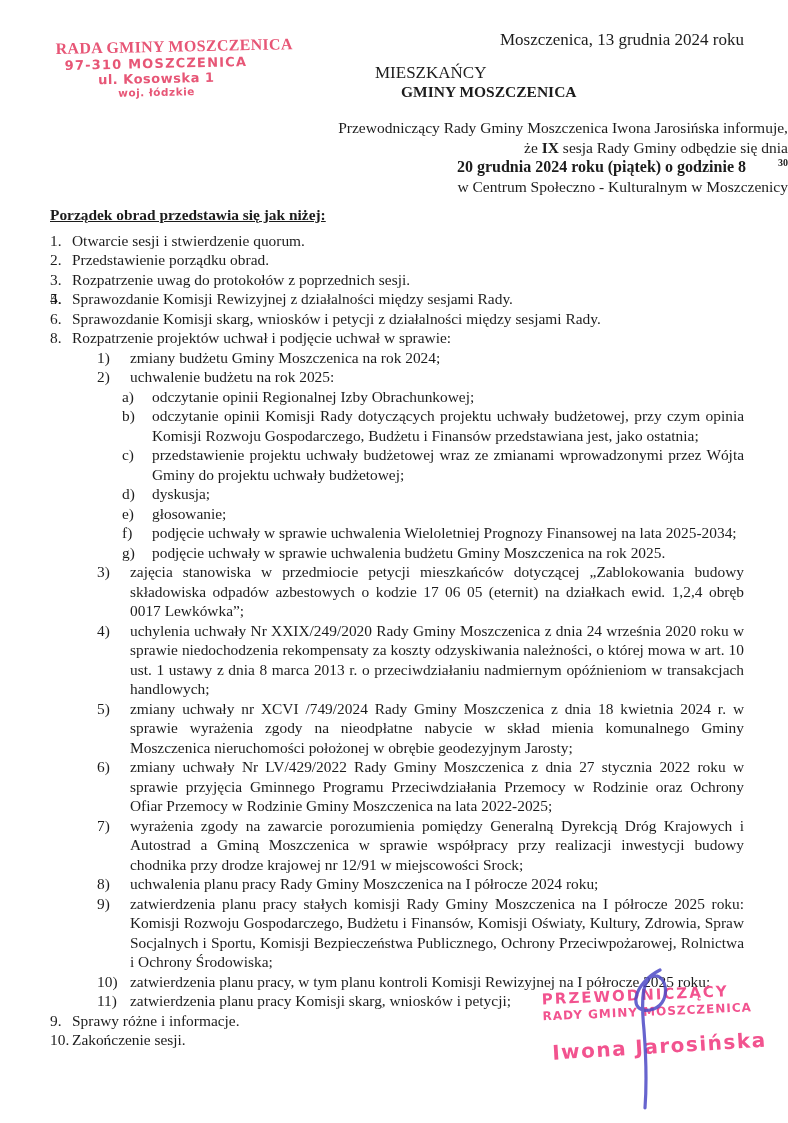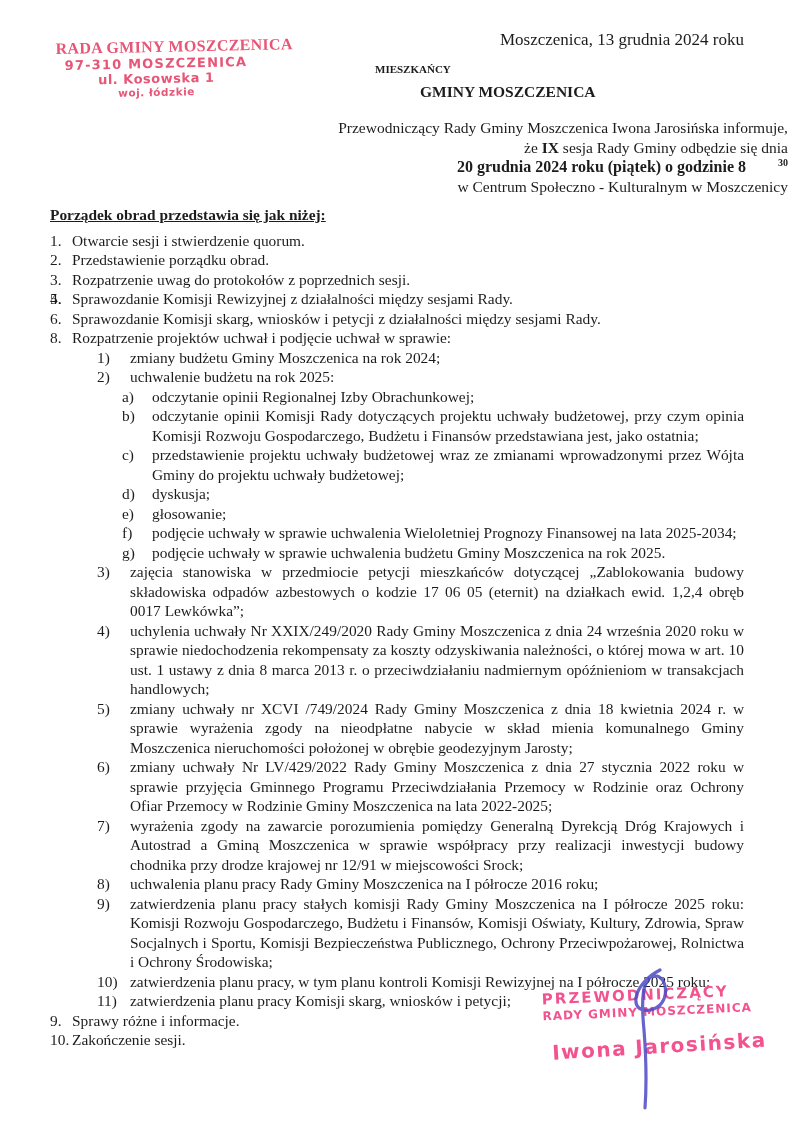--- a/index.html
+++ b/index.html
@@ -20,22 +20,22 @@
   }
   .stamp-top .s1{font-family:"Liberation Serif",serif;font-weight:bold;font-size:16px;letter-spacing:.3px;white-space:nowrap;}
   .stamp-top .s2{font-family:"DejaVu Sans",sans-serif;font-weight:bold;font-size:13px;letter-spacing:1.2px;margin-top:2px;}
   .stamp-top .s3{font-family:"DejaVu Sans",sans-serif;font-weight:bold;font-size:13px;letter-spacing:.5px;margin-top:1px;}
   .stamp-top .s4{font-family:"DejaVu Sans",sans-serif;font-weight:bold;font-size:10.5px;letter-spacing:.5px;margin-top:1px;}
 
   .dateline{
     position:absolute;top:30px;right:44px;
     font-size:17px;
   }
-  .addr1{position:absolute;left:375px;top:63px;font-size:11px;font-weight:bold;}
-  .addr2{position:absolute;left:420px;top:83px;font-size:15.5px;font-weight:bold;}
+  .addr1{position:absolute;left:375px;top:63px;font-size:17px;font-weight:normal;}
+  .addr2{position:absolute;left:401px;top:83px;font-size:15.5px;font-weight:bold;}
 
   .intro{
     position:absolute;left:0;right:0;top:118px;
     text-align:right;font-size:15.5px;line-height:19.5px;
   }
   .intro .b{font-weight:bold;}
   .intro .big{font-size:16px;font-weight:bold;}
   .intro sup{font-size:10px;vertical-align:super;line-height:0;padding-left:32px;}
 
   .agenda{
@@ -103,21 +103,21 @@
     <div class="row l2"><span class="marker">c)</span><span>przedstawienie projektu uchwały budżetowej wraz ze zmianami wprowadzonymi przez Wójta Gminy do projektu uchwały budżetowej;</span></div>
     <div class="row l2"><span class="marker">d)</span><span>dyskusja;</span></div>
     <div class="row l2"><span class="marker">e)</span><span>głosowanie;</span></div>
     <div class="row l2"><span class="marker">f)</span><span>podjęcie uchwały w sprawie uchwalenia Wieloletniej Prognozy Finansowej na lata 2025-2034;</span></div>
     <div class="row l2"><span class="marker">g)</span><span>podjęcie uchwały w sprawie uchwalenia budżetu Gminy Moszczenica na rok 2025.</span></div>
     <div class="row l1"><span class="marker">3)</span><span>zajęcia stanowiska w przedmiocie petycji mieszkańców dotyczącej „Zablokowania budowy składowiska odpadów azbestowych o kodzie 17 06 05 (eternit) na działkach ewid. 1,2,4 obręb 0017 Lewkówka”;</span></div>
     <div class="row l1"><span class="marker">4)</span><span>uchylenia uchwały Nr XXIX/249/2020 Rady Gminy Moszczenica z dnia 24 września 2020 roku w sprawie niedochodzenia rekompensaty za koszty odzyskiwania należności, o której mowa w art. 10 ust. 1 ustawy z dnia 8 marca 2013 r. o przeciwdziałaniu nadmiernym opóźnieniom w transakcjach handlowych;</span></div>
     <div class="row l1"><span class="marker">5)</span><span>zmiany uchwały nr XCVI /749/2024 Rady Gminy Moszczenica z dnia 18 kwietnia 2024 r. w sprawie wyrażenia zgody na nieodpłatne nabycie w skład mienia komunalnego Gminy Moszczenica nieruchomości położonej w obrębie geodezyjnym Jarosty;</span></div>
     <div class="row l1"><span class="marker">6)</span><span>zmiany uchwały Nr LV/429/2022 Rady Gminy Moszczenica z dnia 27 stycznia 2022 roku w sprawie przyjęcia Gminnego Programu Przeciwdziałania Przemocy w Rodzinie oraz Ochrony Ofiar Przemocy w Rodzinie Gminy Moszczenica na lata 2022-2025;</span></div>
     <div class="row l1"><span class="marker">7)</span><span>wyrażenia zgody na zawarcie porozumienia pomiędzy Generalną Dyrekcją Dróg Krajowych i Autostrad a Gminą Moszczenica w sprawie współpracy przy realizacji inwestycji budowy chodnika przy drodze krajowej nr 12/91 w miejscowości Srock;</span></div>
-    <div class="row l1"><span class="marker">8)</span><span>uchwalenia planu pracy Rady Gminy Moszczenica na I półrocze 2016 roku;</span></div>
+    <div class="row l1"><span class="marker">8)</span><span>uchwalenia planu pracy Rady Gminy Moszczenica na I półrocze 2024 roku;</span></div>
     <div class="row l1"><span class="marker">9)</span><span>zatwierdzenia planu pracy stałych komisji Rady Gminy Moszczenica na I półrocze 2025 roku: Komisji Rozwoju Gospodarczego, Budżetu i Finansów, Komisji Oświaty, Kultury, Zdrowia, Spraw Socjalnych i Sportu, Komisji Bezpieczeństwa Publicznego, Ochrony Przeciwpożarowej, Rolnictwa i Ochrony Środowiska;</span></div>
     <div class="row l1"><span class="marker">10)</span><span>zatwierdzenia planu pracy, w tym planu kontroli Komisji Rewizyjnej na I półrocze 2025 roku;</span></div>
     <div class="row l1"><span class="marker">11)</span><span>zatwierdzenia planu pracy Komisji skarg, wniosków i petycji;</span></div>
     <div class="row l0"><span class="marker">9.</span><span>Sprawy różne i informacje.</span></div>
     <div class="row l0"><span class="marker">10.</span><span>Zakończenie sesji.</span></div>
   </div>
 
   <div class="stamp-bottom">
     <div class="p1">PRZEWODNICZĄCY</div>
     <div class="p2">RADY GMINY MOSZCZENICA</div>

